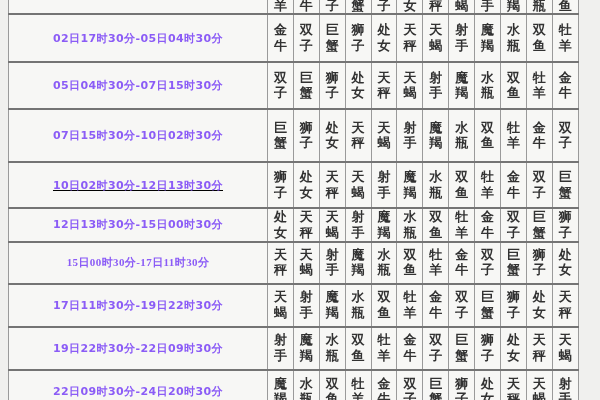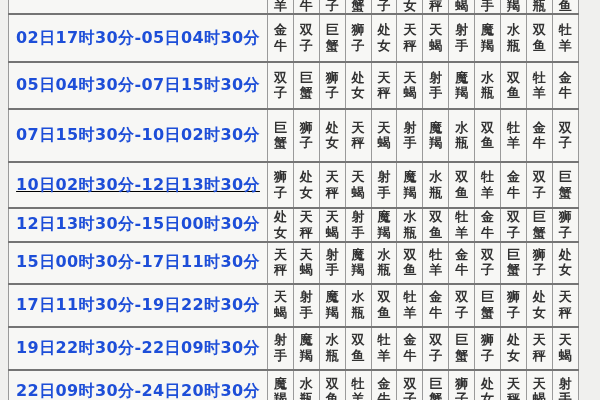--- a/index.html
+++ b/index.html
@@ -26,23 +26,23 @@
     border-left: 1px solid #9a9a9a;
     border-right: 1px solid #9a9a9a;
     border-top: 2px solid #747474;
     border-bottom: 2px solid #747474;
     text-align: center;
     vertical-align: middle;
     overflow: hidden;
   }
   table.asc-table tr:first-child td { border-top: none; }
   td.time-cell {
-    font-size: 16px;
+    font-size: 11px;
     font-weight: 600;
-    color: #1d4ed8;
+    color: #8b5cf6;
     letter-spacing: 0.4px;
     white-space: nowrap;
   }
   td.sign-cell .v {
     display: inline-block;
     width: 15px;
     font-size: 13px;
     line-height: 15.5px;
     font-weight: 700;
     color: #323232;
@@ -205,21 +205,21 @@
           <td class="sign-cell"><span class="v">射手</span></td>
           <td class="sign-cell"><span class="v">魔羯</span></td>
           <td class="sign-cell"><span class="v">水瓶</span></td>
           <td class="sign-cell"><span class="v">双鱼</span></td>
           <td class="sign-cell"><span class="v">牡羊</span></td>
           <td class="sign-cell"><span class="v">金牛</span></td>
           <td class="sign-cell"><span class="v">双子</span></td>
           <td class="sign-cell"><span class="v">巨蟹</span></td>
           <td class="sign-cell"><span class="v">狮子</span></td>
         </tr>
-        <tr style="height: 42px;">
+        <tr style="height: 42px; font-family: Liberation Serif, serif;">
           <td class="time-cell">15日00时30分-17日11时30分</td>
           <td class="sign-cell"><span class="v">天秤</span></td>
           <td class="sign-cell"><span class="v">天蝎</span></td>
           <td class="sign-cell"><span class="v">射手</span></td>
           <td class="sign-cell"><span class="v">魔羯</span></td>
           <td class="sign-cell"><span class="v">水瓶</span></td>
           <td class="sign-cell"><span class="v">双鱼</span></td>
           <td class="sign-cell"><span class="v">牡羊</span></td>
           <td class="sign-cell"><span class="v">金牛</span></td>
           <td class="sign-cell"><span class="v">双子</span></td>

